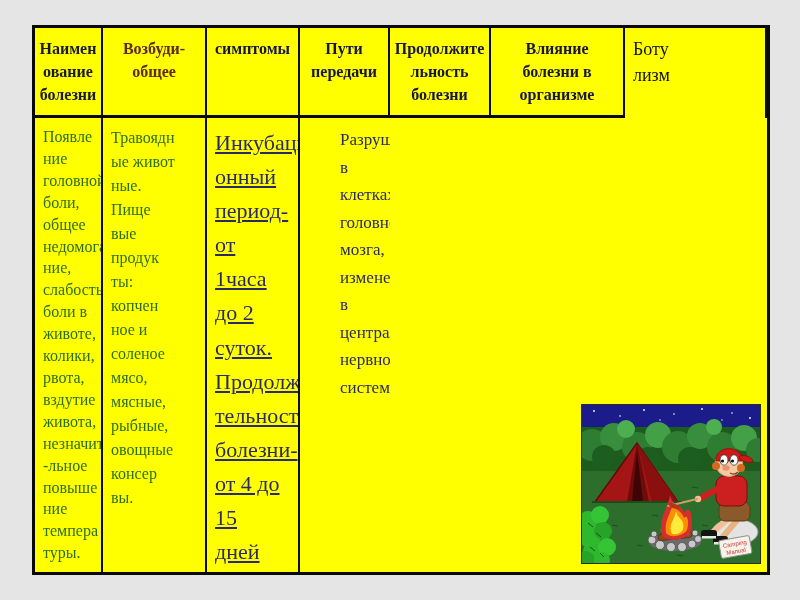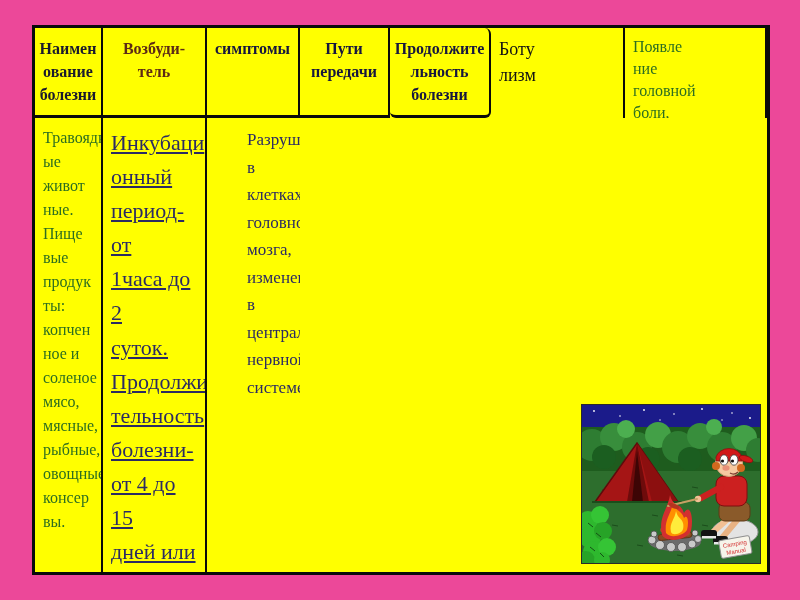--- a/index.html
+++ b/index.html
@@ -1,18 +1,18 @@
 <!DOCTYPE html>
 <html><head>
 <meta charset="utf-8">
 <style>
   * { margin:0; padding:0; box-sizing:border-box; }
   html,body { width:800px; height:600px; overflow:hidden; }
   body { font-family:"Liberation Serif","DejaVu Serif",serif; }
-  .slide { position:relative; width:800px; height:600px; background:#ec4899; }
+  .slide { position:relative; width:800px; height:600px; background:#e5e5e5; }
 
   .disease-table{
     position:absolute; left:32px; top:25px; width:738px; height:550px;
     display:grid;
     grid-template-columns:68px 104px 93px 90px 101px 134px 142px;
     grid-template-rows:90px 1fr;
     border:3px solid #0a0a0a;
     background:#ffff00;
   }
   .hcell{
@@ -53,27 +53,30 @@
 <body>
 
 <div class="slide">
 
   <div class="disease-table">
 
     <div class="hcell" style="color: rgb(26, 26, 46);">Наимен
 ование
 болезни</div>
     <div class="hcell" style="color: rgb(92, 42, 22);">Возбуди-
-тель</div>
+общее</div>
     <div class="hcell" style="color: rgb(22, 22, 63);">симптомы</div>
     <div class="hcell" style="color: rgb(22, 22, 63);">Пути
 передачи</div>
-    <div class="hcell" style="color: rgb(22, 22, 63); border-radius: 6px;">Продолжите
+    <div class="hcell" style="color: rgb(22, 22, 63);">Продолжите
 льность
 болезни</div>
+    <div class="hcell" style="color: rgb(22, 22, 63);">Влияние
+болезни в
+организме</div>
 
     <div class="bcell c1" style="color: rgb(20, 20, 20);">Боту
 лизм</div>
     <div class="bcell c3" style="color: rgb(45, 110, 33);">Появле
 ние
 головной
 боли,
 общее
 недомога-
 ние,

